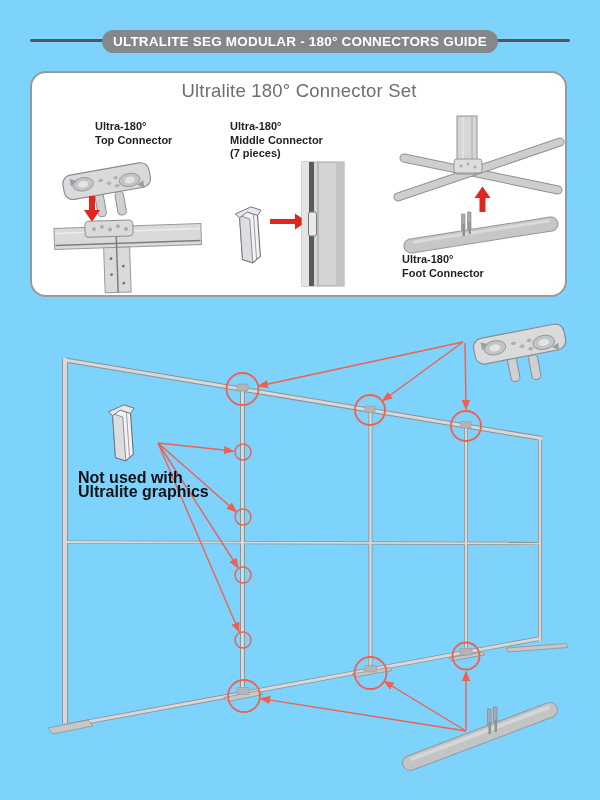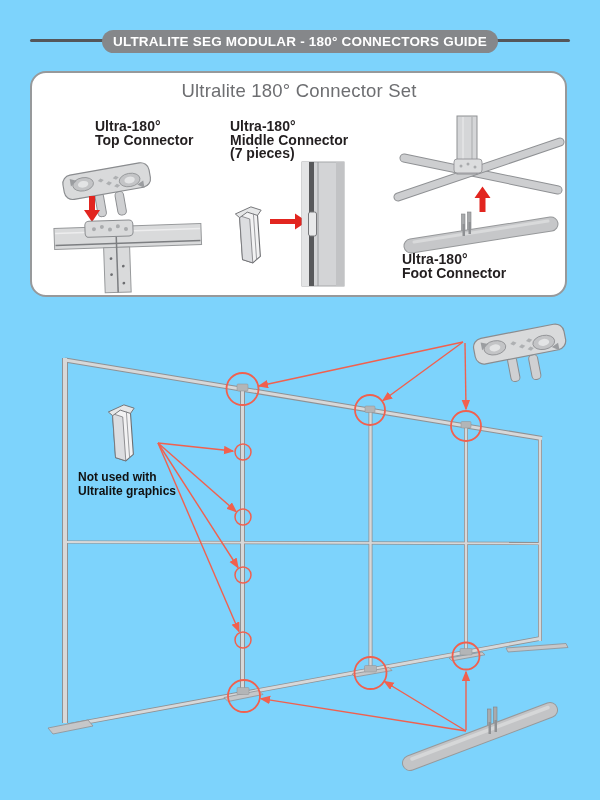--- a/index.html
+++ b/index.html
@@ -7,23 +7,23 @@
         font-family:"Liberation Sans",sans-serif;}
   .header-line{position:absolute;left:30px;top:39px;width:540px;height:3px;
         background:#55565a;border-radius:2px;}
   .banner{position:absolute;left:102px;top:30px;width:396px;height:23px;border-radius:12px;
         background:#85878a;display:flex;align-items:center;justify-content:center;}
   .banner span{color:#fff;font-size:13.5px;font-weight:bold;letter-spacing:.2px;white-space:nowrap;}
   .conn-box{position:absolute;left:30px;top:71px;width:533px;height:222px;
         border:2.5px solid #97999b;border-radius:16px;background:#fff;}
   .box-title{position:absolute;left:30px;top:80px;width:538px;text-align:center;
         font-size:18.5px;font-weight:normal;color:#6d6e71;letter-spacing:.2px;}
-  .lbl{position:absolute;font-size:14px;font-weight:600;color:#231f20;line-height:13.5px;}
+  .lbl{position:absolute;font-size:11px;font-weight:600;color:#231f20;line-height:13.5px;}
   .lbl span{display:block;}
-  .note{position:absolute;left:78px;top:471px;font-size:12px;font-weight:bold;color:#111;
+  .note{position:absolute;left:78px;top:471px;font-size:16px;font-weight:bold;color:#111;
         line-height:13.5px;}
   .note span{display:block;}
   svg.art{position:absolute;left:0;top:0;width:600px;height:800px;}
 </style>
 </head>
 <body>
 
 <div class="page">
 
   <div class="header-line"></div>

